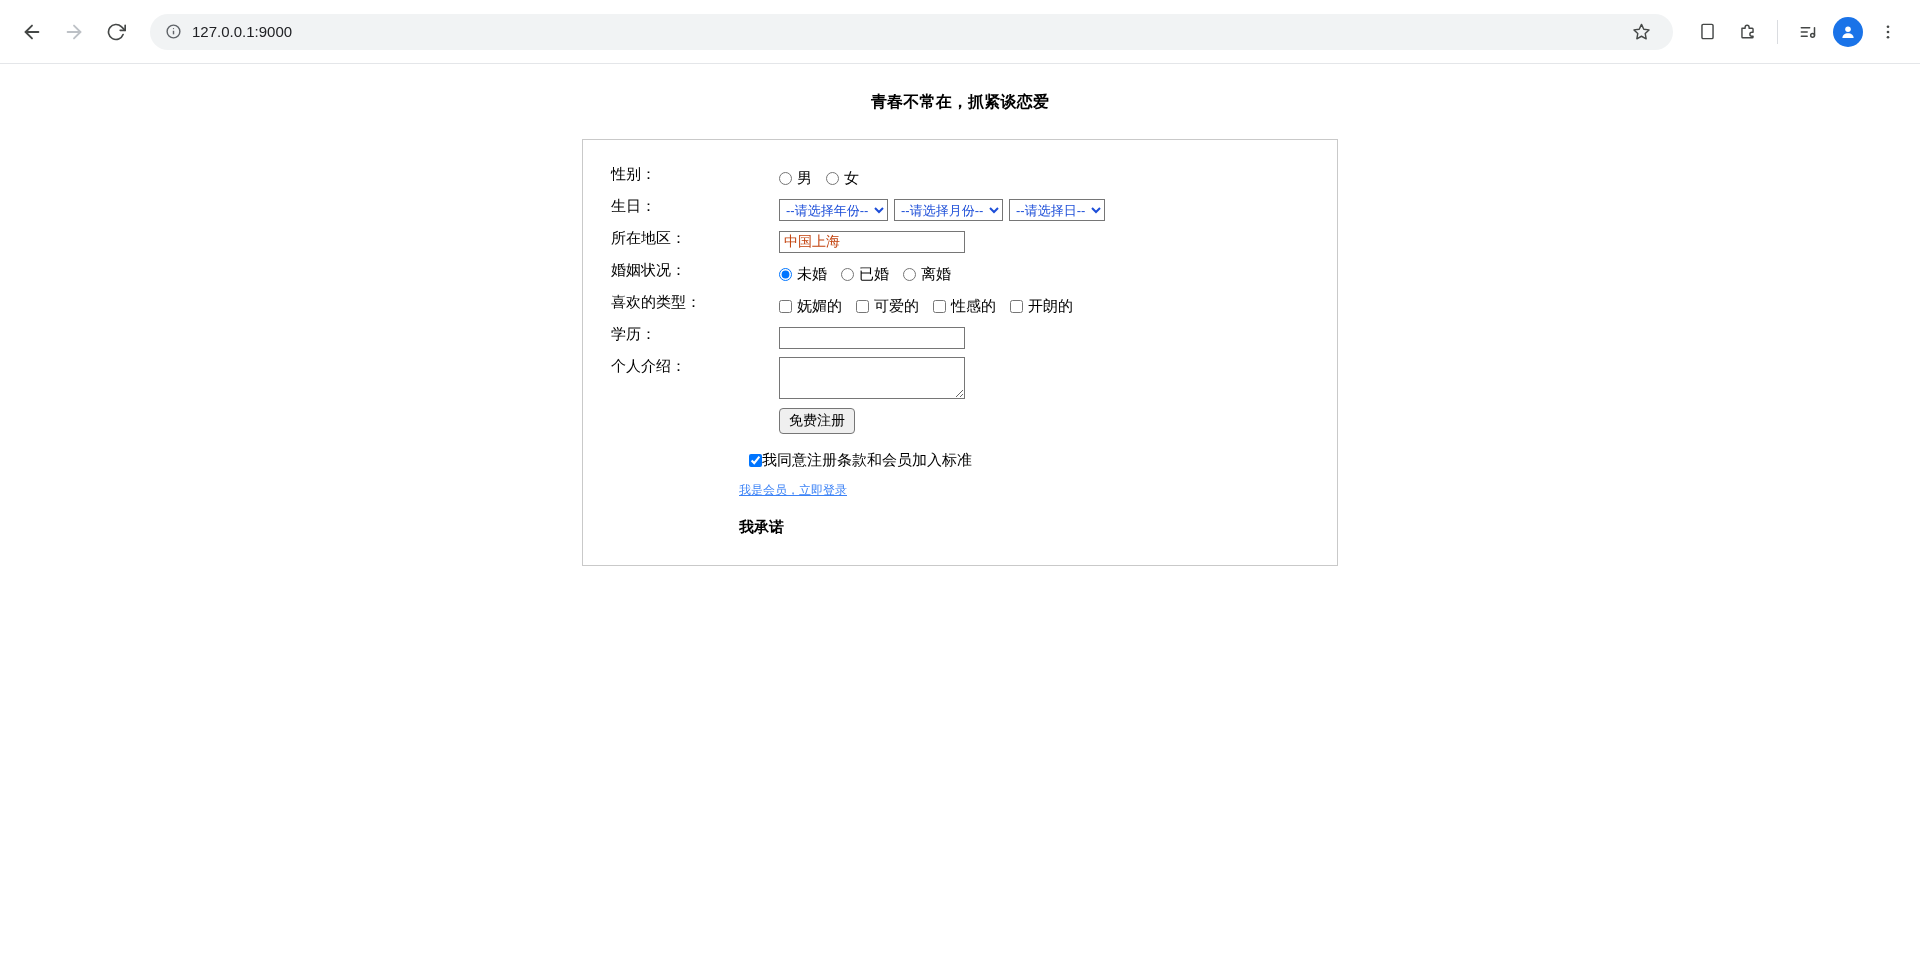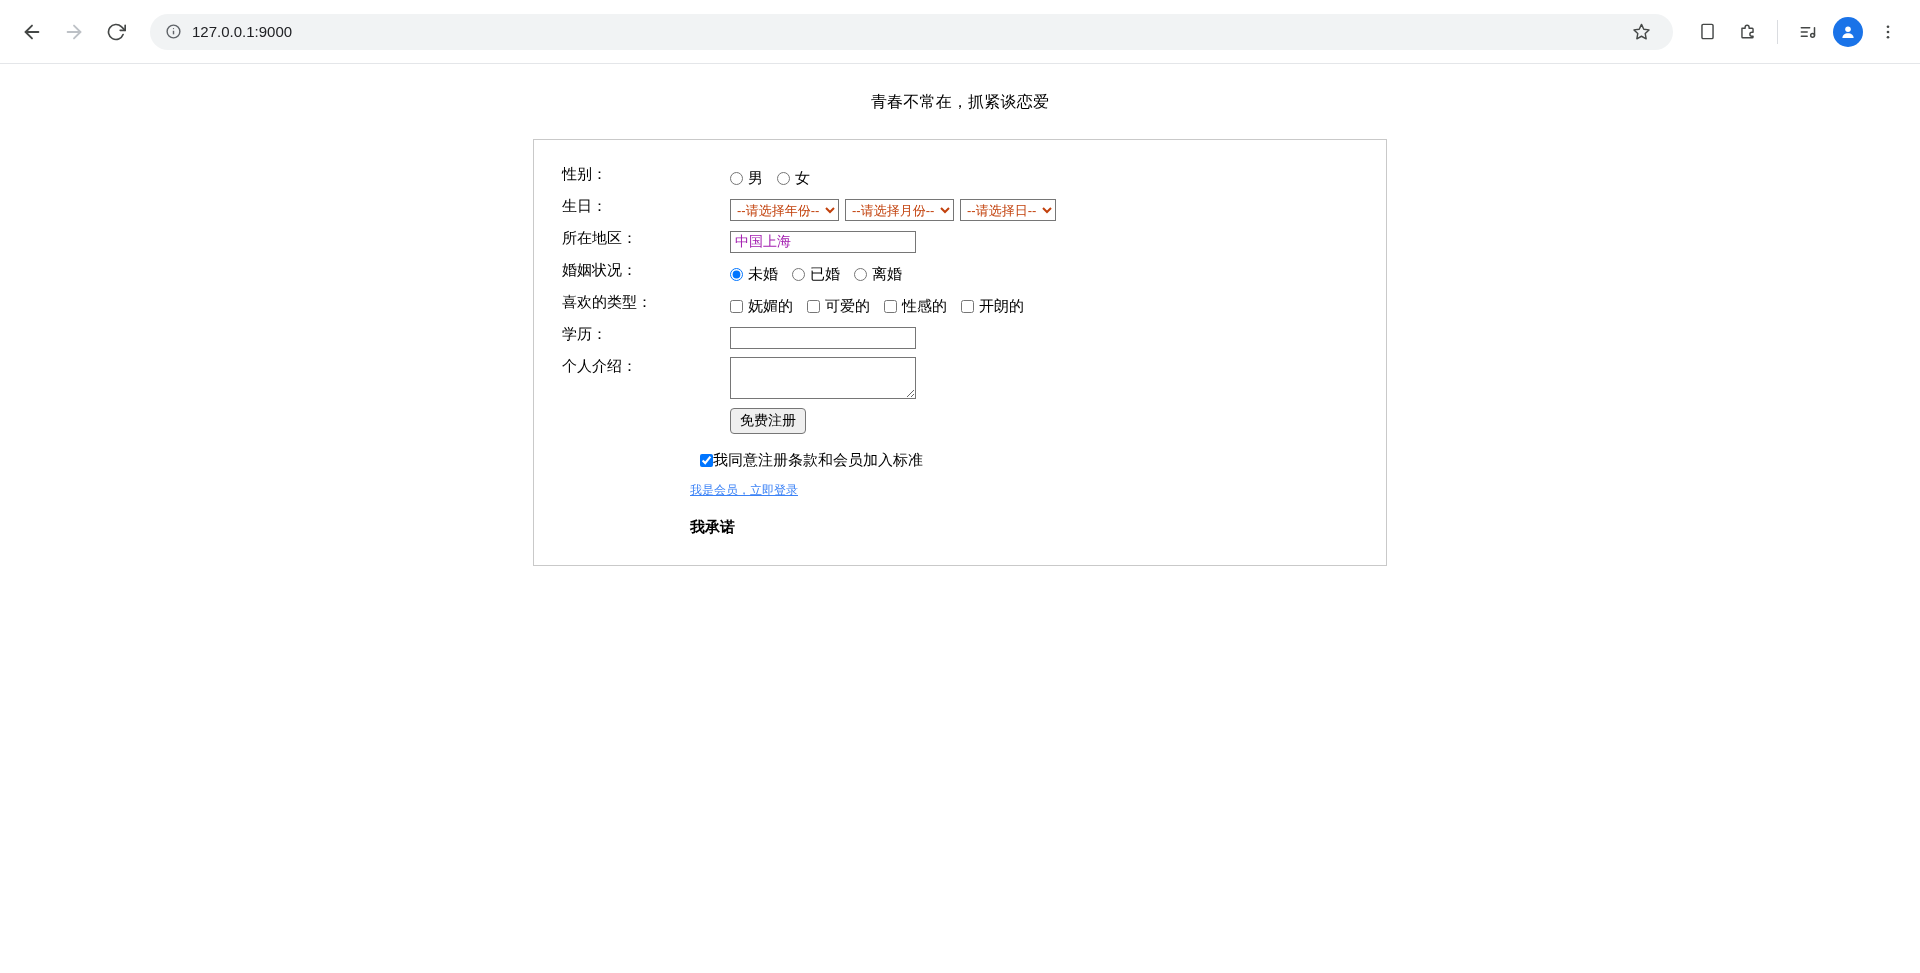--- a/index.html
+++ b/index.html
@@ -81,27 +81,27 @@
   
   .page {
     width: 100%;
     height: calc(973px - 64px);
     background: #ffffff;
     overflow: hidden;
   }
   .page-title {
     text-align: center;
     font-size: 16px;
-    font-weight: normal;
+    font-weight: bold;
     color: #000;
     margin: 28px 0 0 0;
     letter-spacing: 0.2px;
   }
   .form-card {
-    width: 854px;
+    width: 756px;
     margin: 26px auto 0 auto;
     border: 1px solid #c9c9c9;
     background: #fff;
     padding: 22px 0 28px 0;
   }
   table.form-table {
     border-collapse: collapse;
     margin-left: 28px;
   }
   table.form-table td {
@@ -126,31 +126,31 @@
   input[type="radio"], input[type="checkbox"] {
     width: 13px; height: 13px; margin: 0;
   }
   select {
     font-family: "Liberation Sans", sans-serif;
     font-size: 13px;
     height: 22px;
     padding: 1px 2px;
     border: 1px solid #767676;
     background: #ffffff;
-    color: #c2410c;
+    color: #1d4ed8;
   }
   input[type="text"] {
     font-family: "Liberation Sans", sans-serif;
     font-size: 14px;
     width: 186px;
     height: 22px;
     padding: 1px 4px;
     border: 1px solid #767676;
     background: #fff;
-    color: #a21caf;
+    color: #c2410c;
   }
   textarea {
     font-family: "Liberation Sans", sans-serif;
     font-size: 14px;
     width: 186px;
     height: 42px;
     border: 1px solid #767676;
     background: #fff;
     resize: both;
     padding: 2px 4px;

